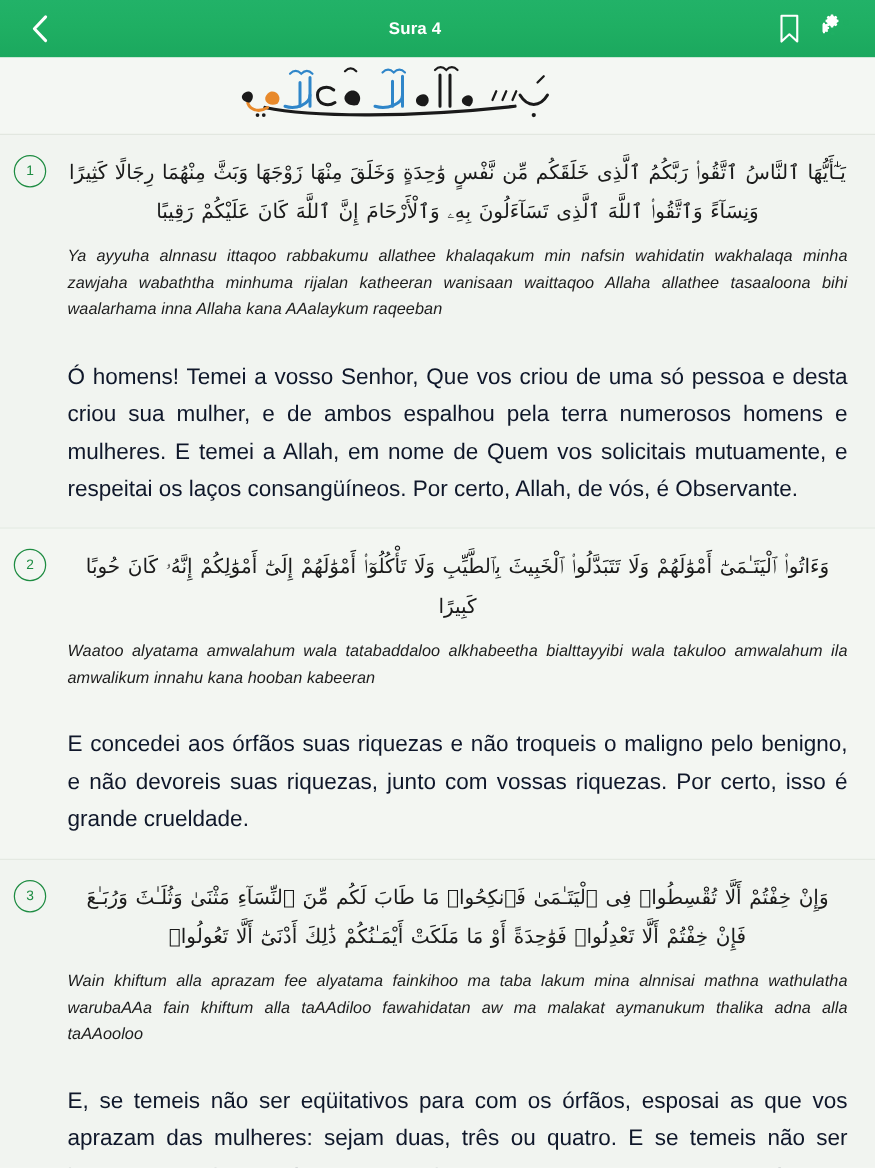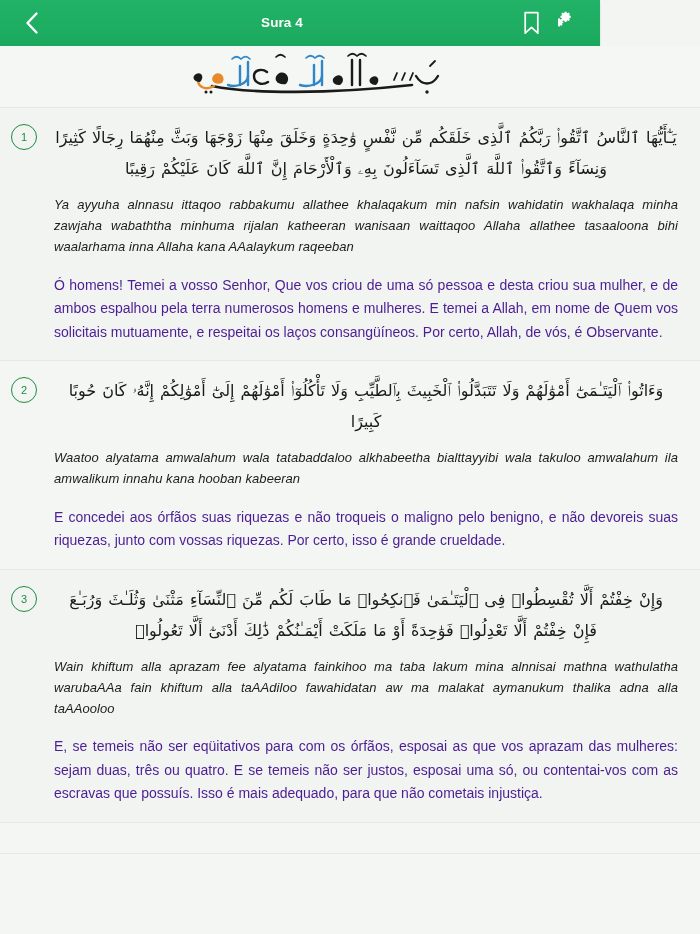--- a/index.html
+++ b/index.html
@@ -8,21 +8,21 @@
     width: 700px; height: 934px;
     overflow: hidden;
     background: #f2f5f1;
     font-family: "Liberation Sans", "DejaVu Sans", sans-serif;
   }
 
   
   #app-header {
     position: relative;
     height: 46px;
-    width: 600px;
+    width: 700px;
     background: linear-gradient(180deg, #22b268 0%, #1faf63 45%, #1ba85e 100%);
     display: flex;
     align-items: center;
     padding: 16px 14px;
     color: #ffffff;
     box-shadow: 0 1px 2px rgba(0,0,0,0.12);
   }
   #back-button {
     width: 34px; height: 34px;
     display: flex; align-items: center; justify-content: center;
@@ -105,25 +105,25 @@
     font-size: 13px;
     line-height: 1.62;
     color: #1c1c1c;
     text-align: justify;
     margin: 10px 0 0 0;
     letter-spacing: .05px;
     font-style: italic;
   }
 
   .translation {
-    font-size: 14px;
+    font-size: 18px;
     line-height: 1.68;
-    color: #4c1d95;
+    color: #0f172a;
     text-align: justify;
-    margin: 16px 0 0 0;
+    margin: 28px 0 0 0;
   }
 </style>
 </head>
 <body>
 
 <div id="app-header">
 
   <div id="back-button">
     <svg width="15" height="24" viewBox="0 0 15 24">
       <path d="M12.5 2.5 L3.5 12 L12.5 21.5" fill="none" stroke="#ffffff" stroke-width="2.4" stroke-linecap="round" stroke-linejoin="round"></path>

